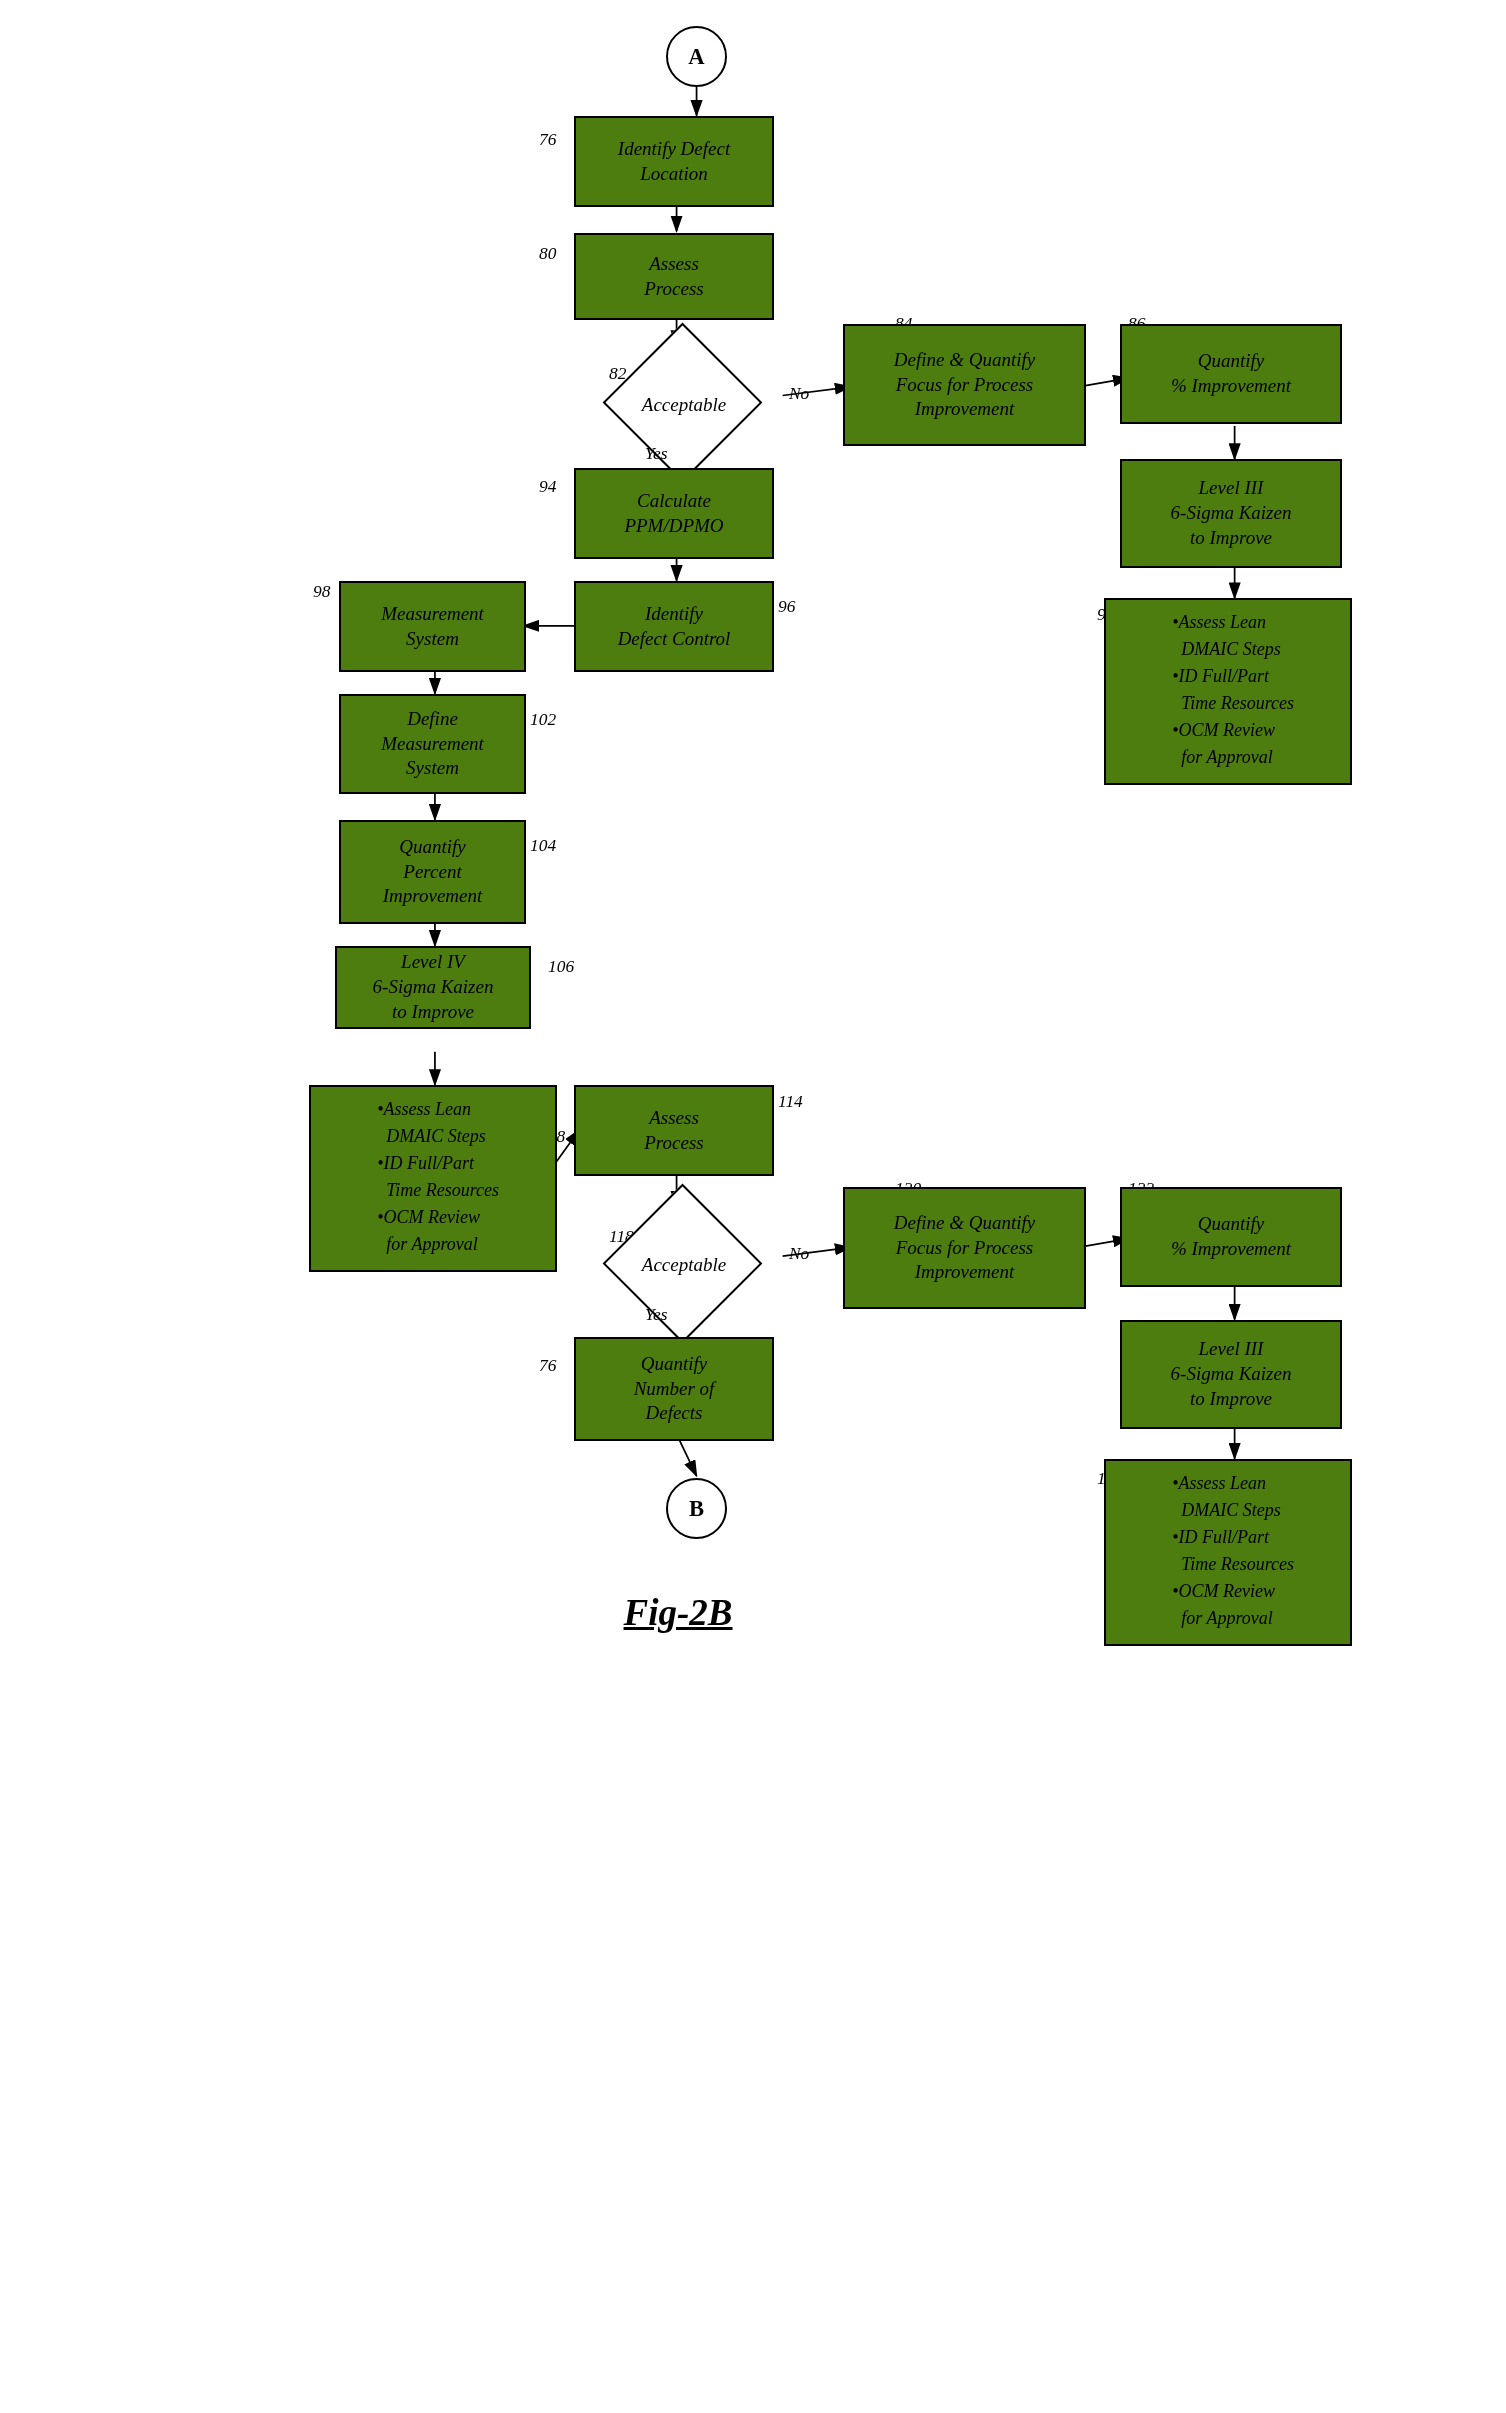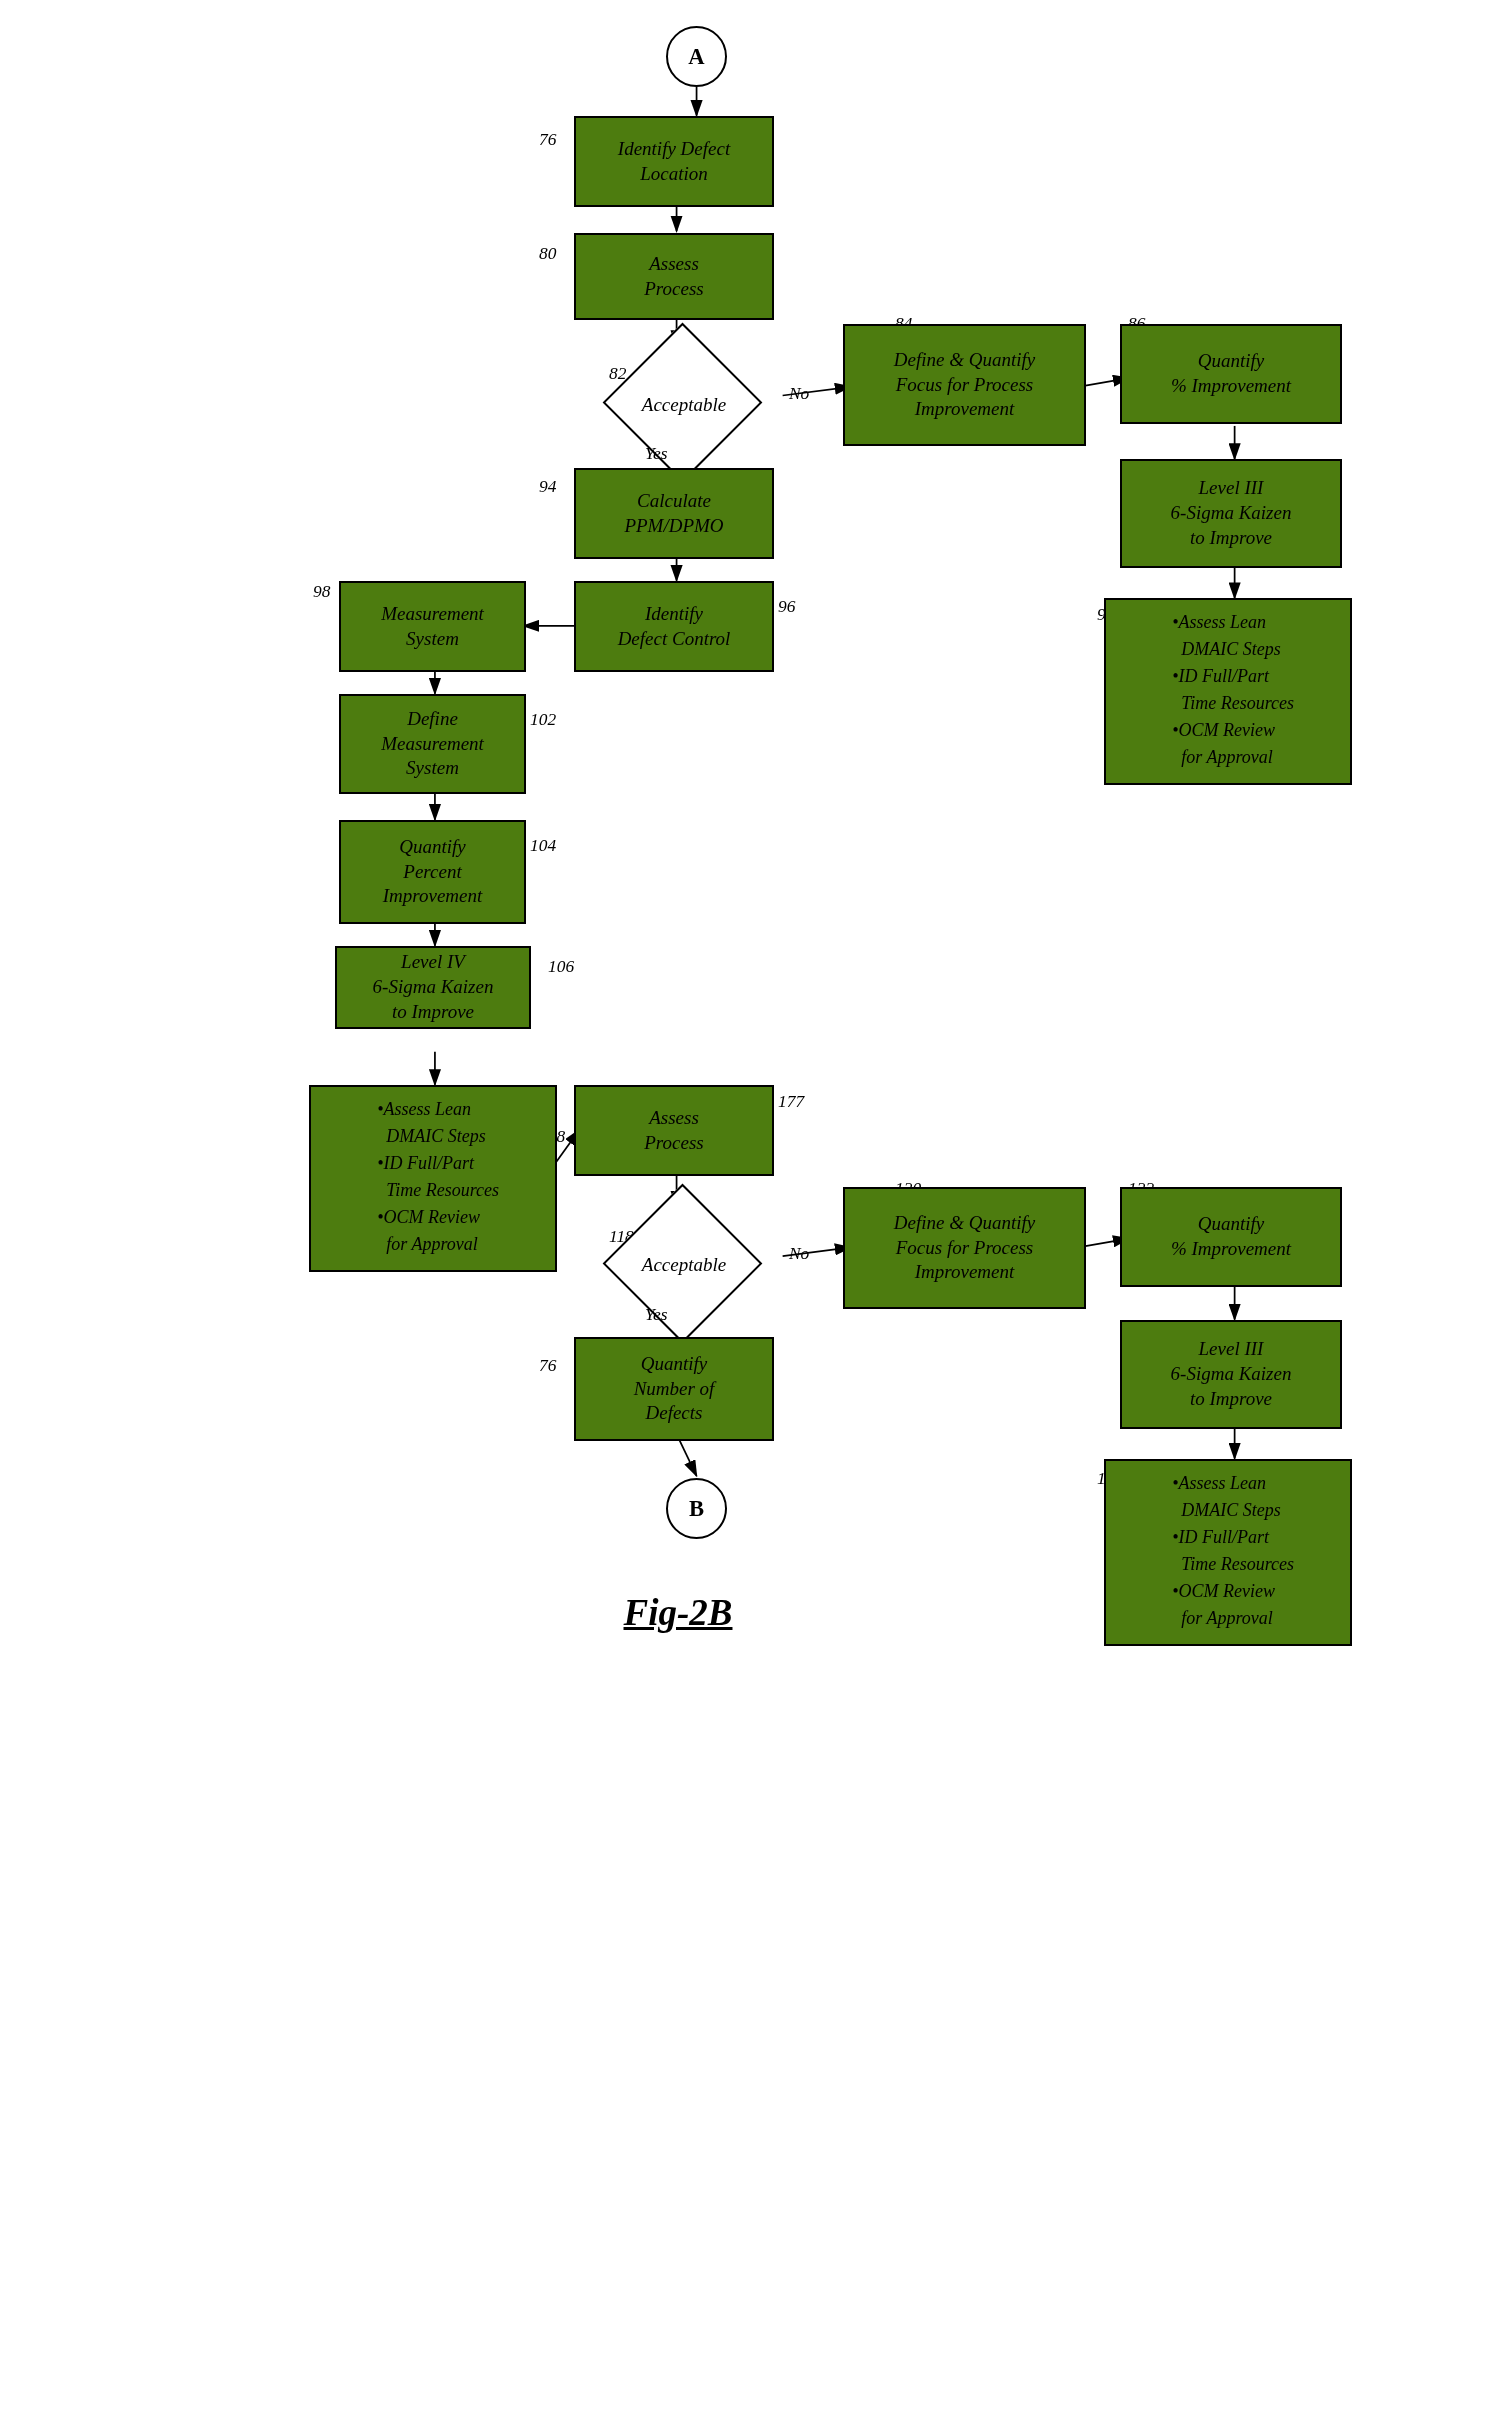--- a/index.html
+++ b/index.html
@@ -220,21 +220,21 @@
     <span style="font-size:18px; font-style:italic; line-height:1.5;">
       •Assess Lean<br>
       &nbsp;&nbsp;DMAIC Steps<br>
       •ID Full/Part<br>
       &nbsp;&nbsp;Time Resources<br>
       •OCM Review<br>
       &nbsp;&nbsp;for Approval
     </span>
   </div>
 
-  <span class="ref-num" style="left:778px; top:1091px;">177</span>
+  <span class="ref-num" style="left:778px; top:1091px;">114</span>
 
   <div class="node rect" style="left:574px; top:1085px; width:200px; height:91px;">
     <span>Assess<br>Process</span>
   </div>
 
   <span class="ref-num" style="left:609px; top:1226px;">118</span>
   <div style="position:absolute; left:626px; top:1207px; width:113px; height:113px; border:2.2px solid #000; background:#fff; transform:rotate(45deg);"></div>
   <div style="position:absolute; left:606px; top:1208px; width:156px; height:113px; display:flex; align-items:center; justify-content:center;">
     <span style="font-style:italic; font-size:19px;">Acceptable</span>
   </div>

